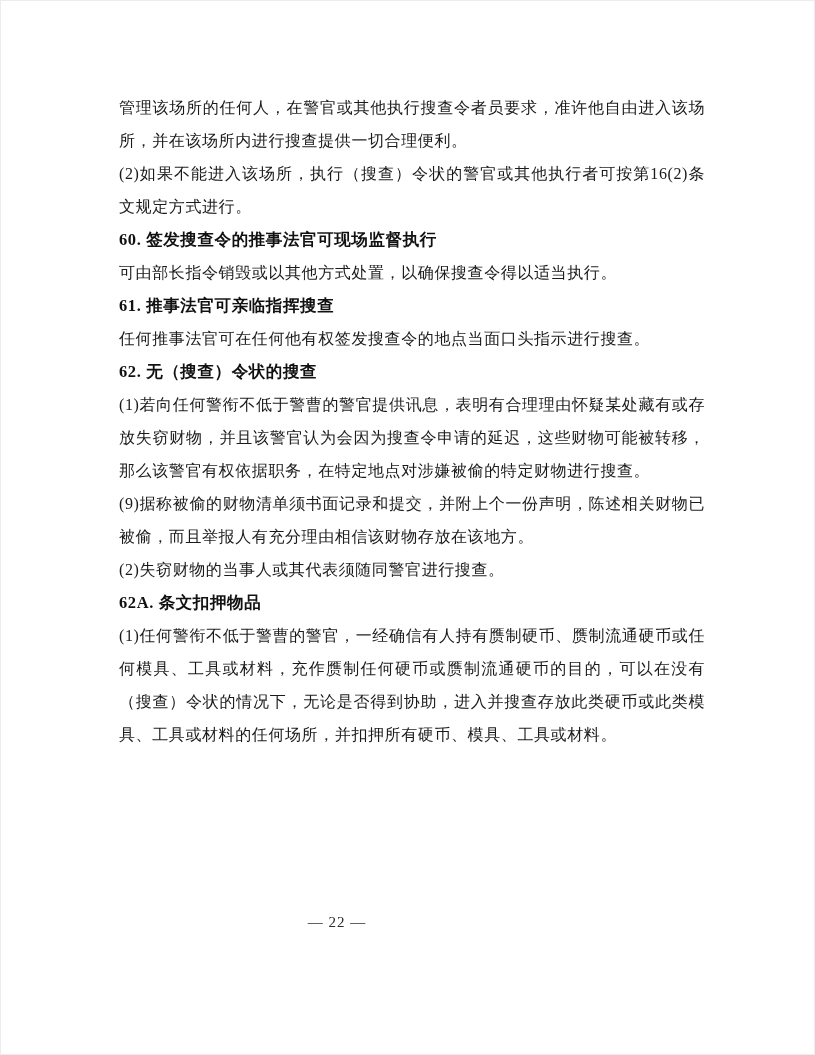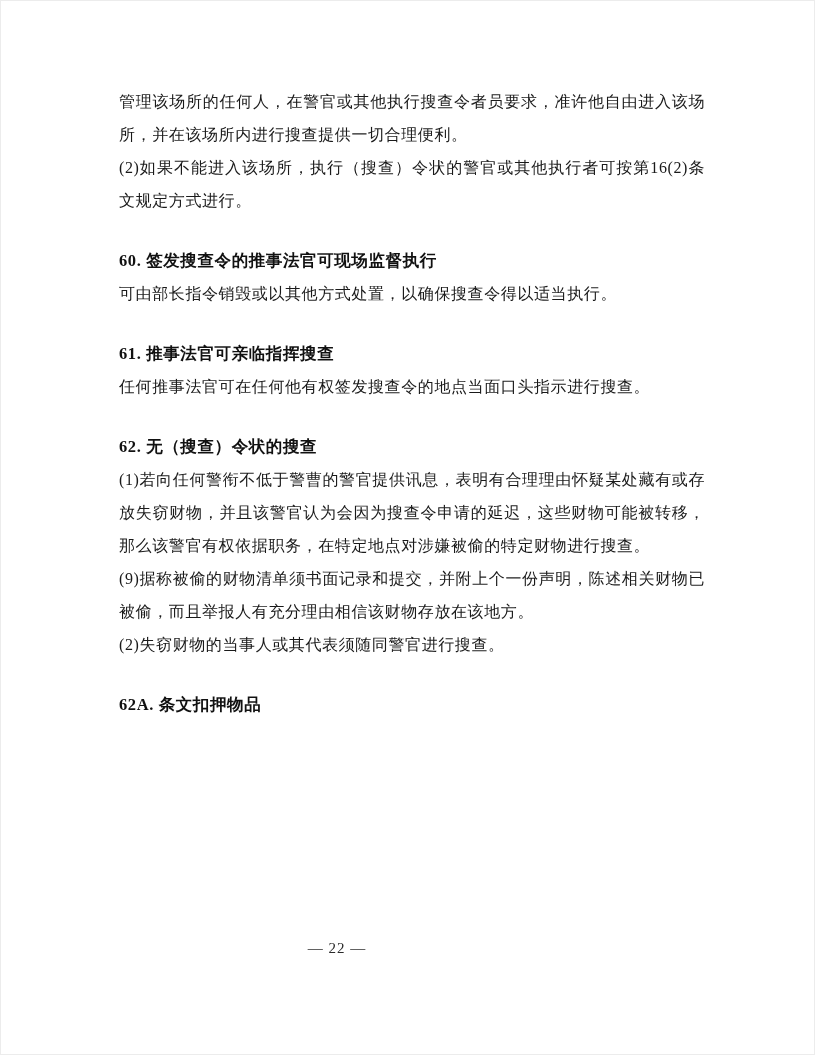--- a/index.html
+++ b/index.html
@@ -18,21 +18,21 @@
     position: relative;
     width: 815px;
     height: 1055px;
     background: #ffffff;
     border: 1px solid #ececec;
     overflow: hidden;
   }
 
   .content {
     position: absolute;
-    top: 84px;
+    top: 90px;
     left: 118px;
     width: 586px;
   }
 
   .para {
     font-size: 16px;
     line-height: 33px;
     letter-spacing: 0.6px;
     text-align: justify;
     text-justify: inter-character;
@@ -41,27 +41,26 @@
 
   .section {
     margin-top: 0;
   }
 
   .section-heading {
     font-size: 16.5px;
     font-weight: bold;
     line-height: 33px;
     letter-spacing: 0.6px;
-    margin-top: 27px;
     color: #111111;
   }
 
   .footer {
     position: absolute;
-    top: 938px;
+    top: 912px;
     left: 0;
     width: 672px;
     text-align: center;
   }
 
   .page-number {
     font-size: 15px;
     letter-spacing: 1px;
     color: #2a2a2a;
   }
@@ -88,20 +87,21 @@
 
     <div class="section">
       <h3 class="section-heading">62. 无（搜查）令状的搜查</h3>
       <p class="para">(1)若向任何警衔不低于警曹的警官提供讯息，表明有合理理由怀疑某处藏有或存放失窃财物，并且该警官认为会因为搜查令申请的延迟，这些财物可能被转移，那么该警官有权依据职务，在特定地点对涉嫌被偷的特定财物进行搜查。</p>
       <p class="para">(9)据称被偷的财物清单须书面记录和提交，并附上个一份声明，陈述相关财物已被偷，而且举报人有充分理由相信该财物存放在该地方。</p>
       <p class="para">(2)失窃财物的当事人或其代表须随同警官进行搜查。</p>
     </div>
 
     <div class="section">
       <h3 class="section-heading">62A.  条文扣押物品</h3>
+      <p class="para">(1)任何警衔不低于警曹的警官，一经确信有人持有赝制硬币、赝制流通硬币或任何模具、工具或材料，充作赝制任何硬币或赝制流通硬币的目的，可以在没有（搜查）令状的情况下，无论是否得到协助，进入并搜查存放此类硬币或此类模具、工具或材料的任何场所，并扣押所有硬币、模具、工具或材料。</p>
     </div>
 
   </div>
 
   <div class="footer">
     <span class="page-number">— 22 —</span>
   </div>
 
 </div>
 

